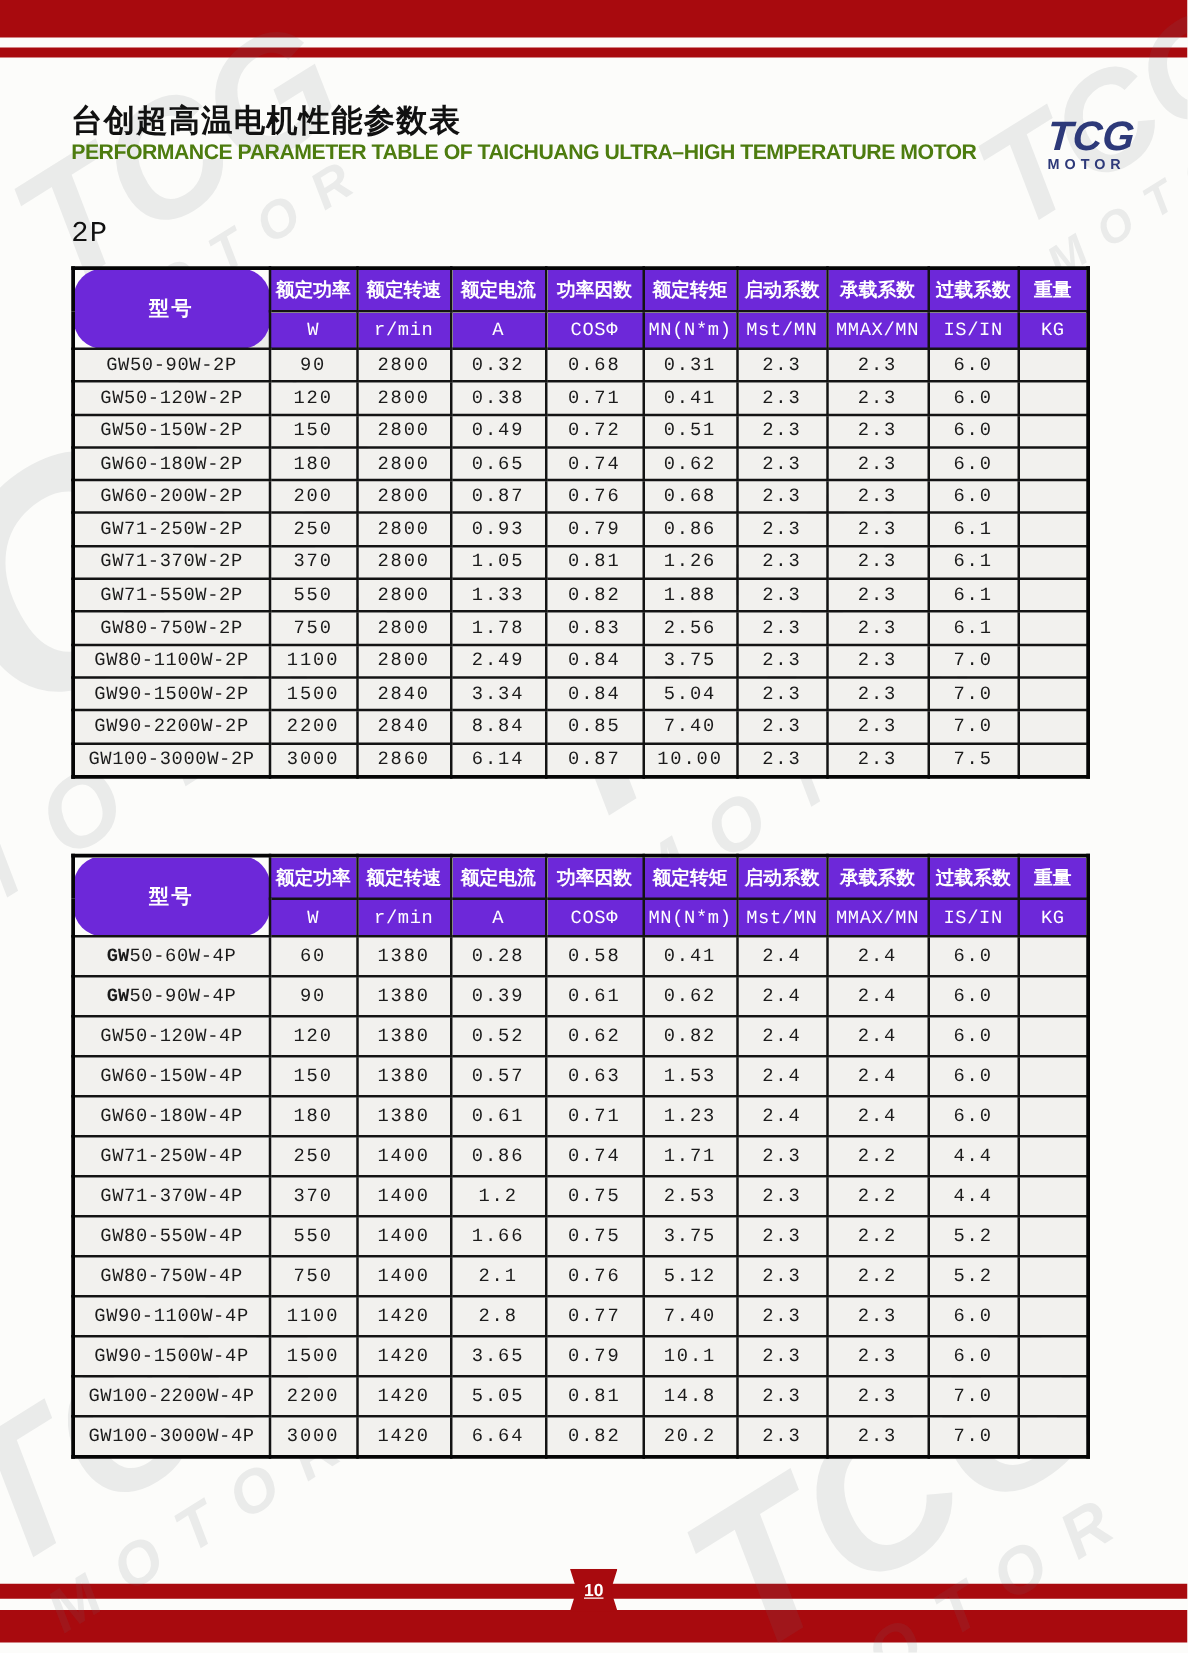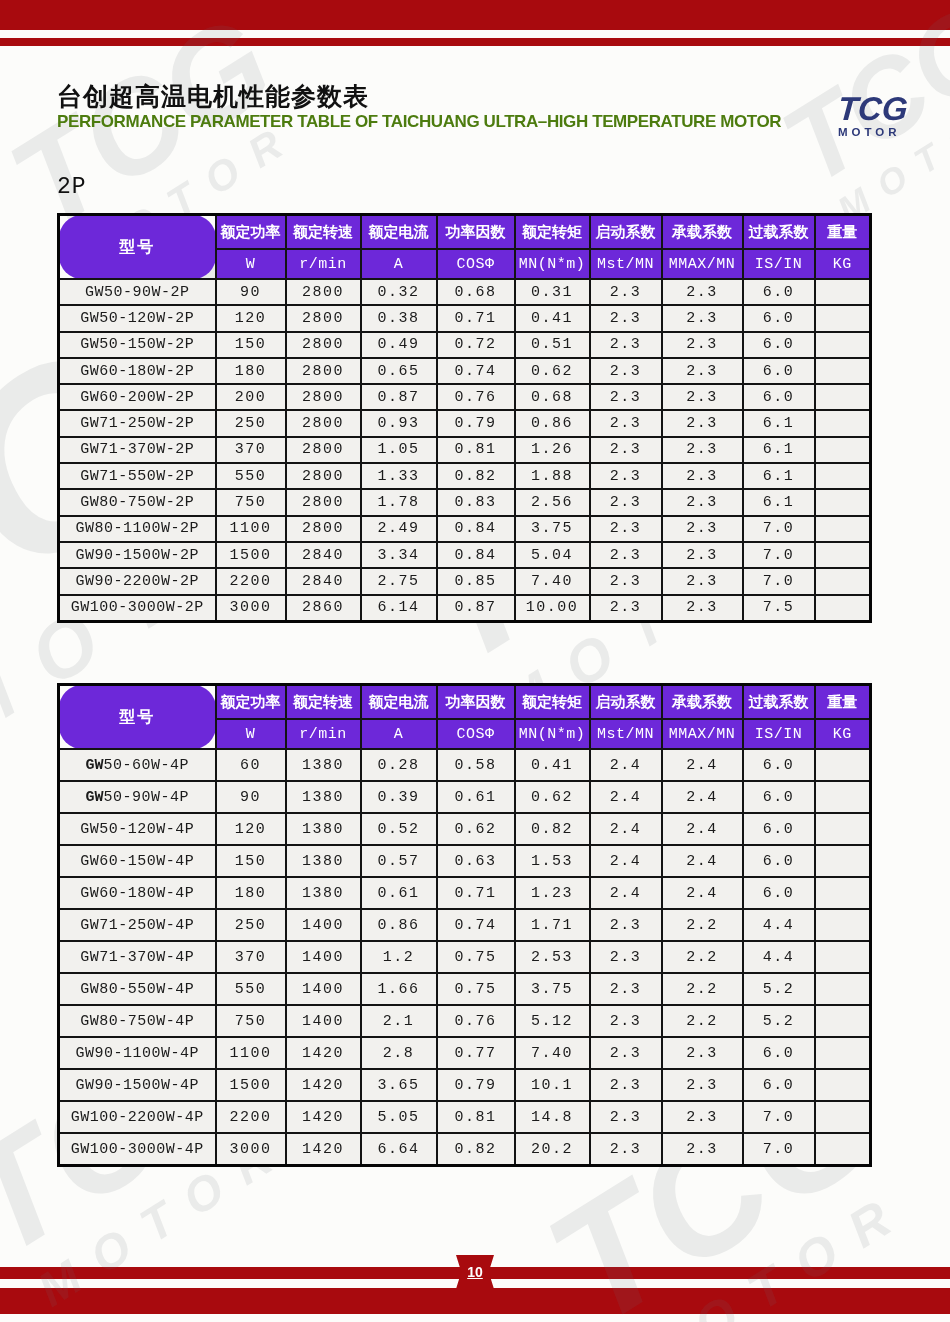--- a/index.html
+++ b/index.html
@@ -301,21 +301,21 @@
           <td>5.04</td>
           <td>2.3</td>
           <td>2.3</td>
           <td>7.0</td>
           <td></td>
         </tr>
         <tr>
           <td>GW90-2200W-2P</td>
           <td>2200</td>
           <td>2840</td>
-          <td>2.75</td>
+          <td>8.84</td>
           <td>0.85</td>
           <td>7.40</td>
           <td>2.3</td>
           <td>2.3</td>
           <td>7.0</td>
           <td></td>
         </tr>
         <tr>
           <td>GW100-3000W-2P</td>
           <td>3000</td>

